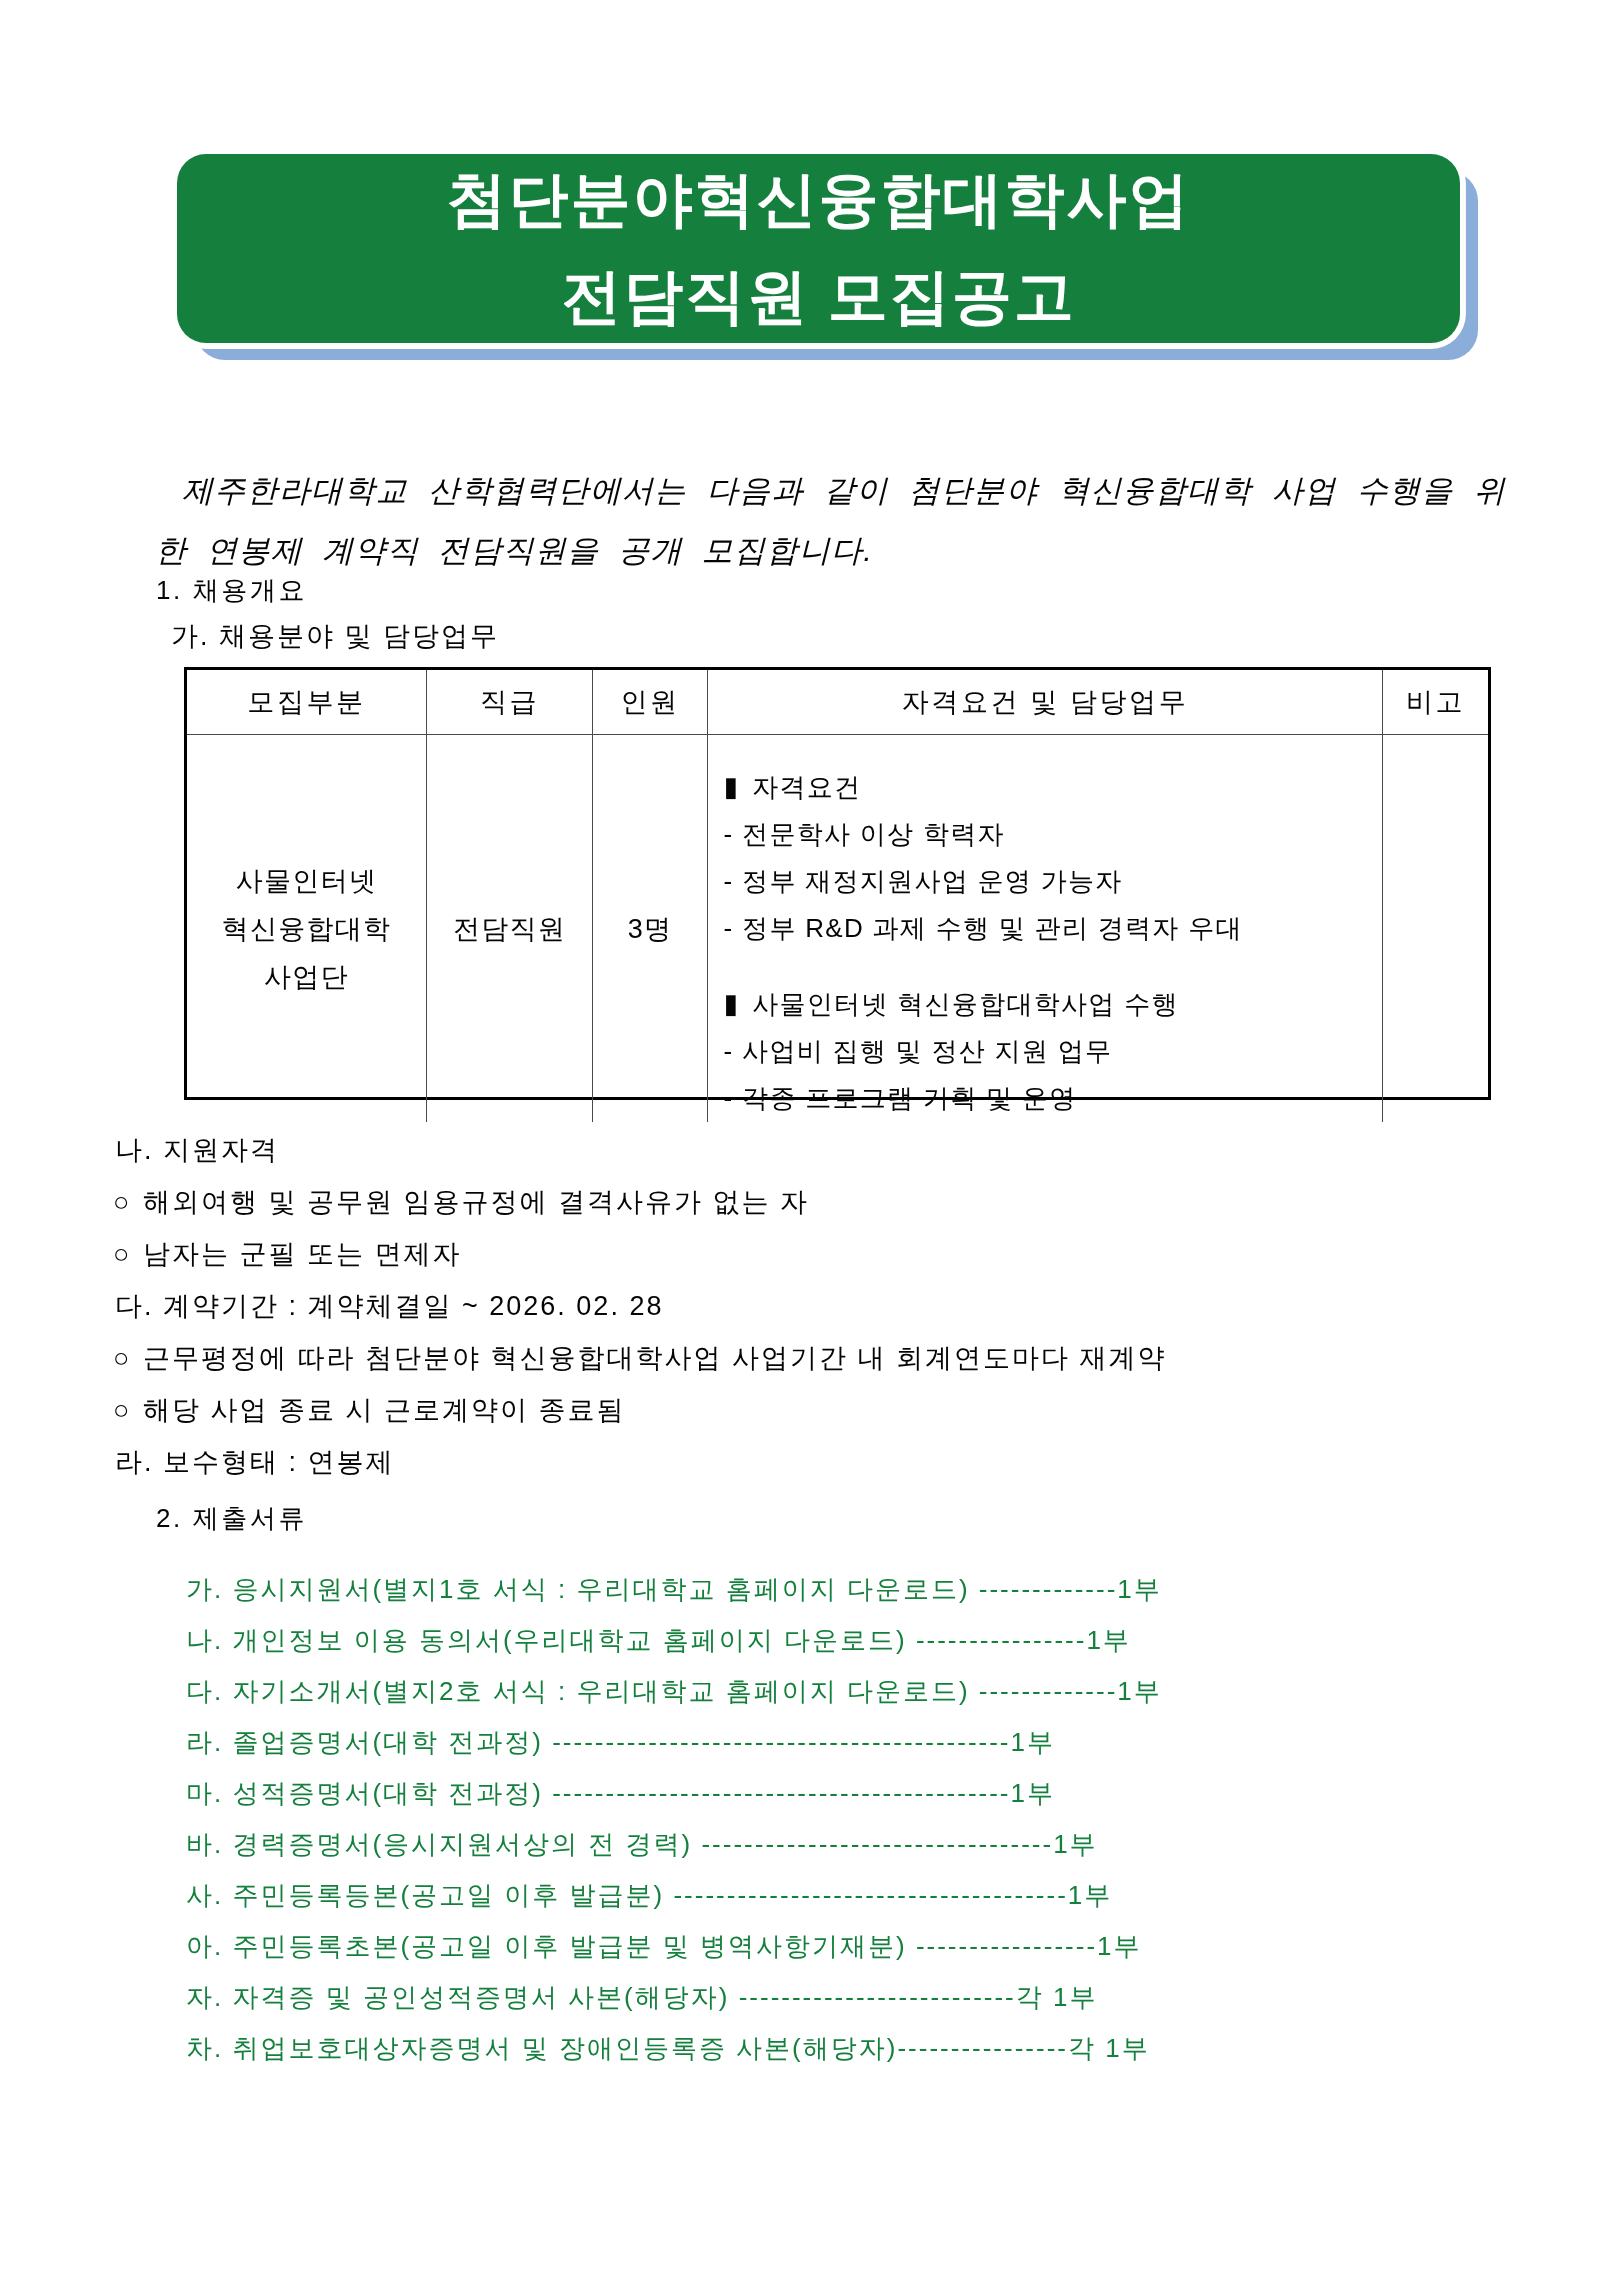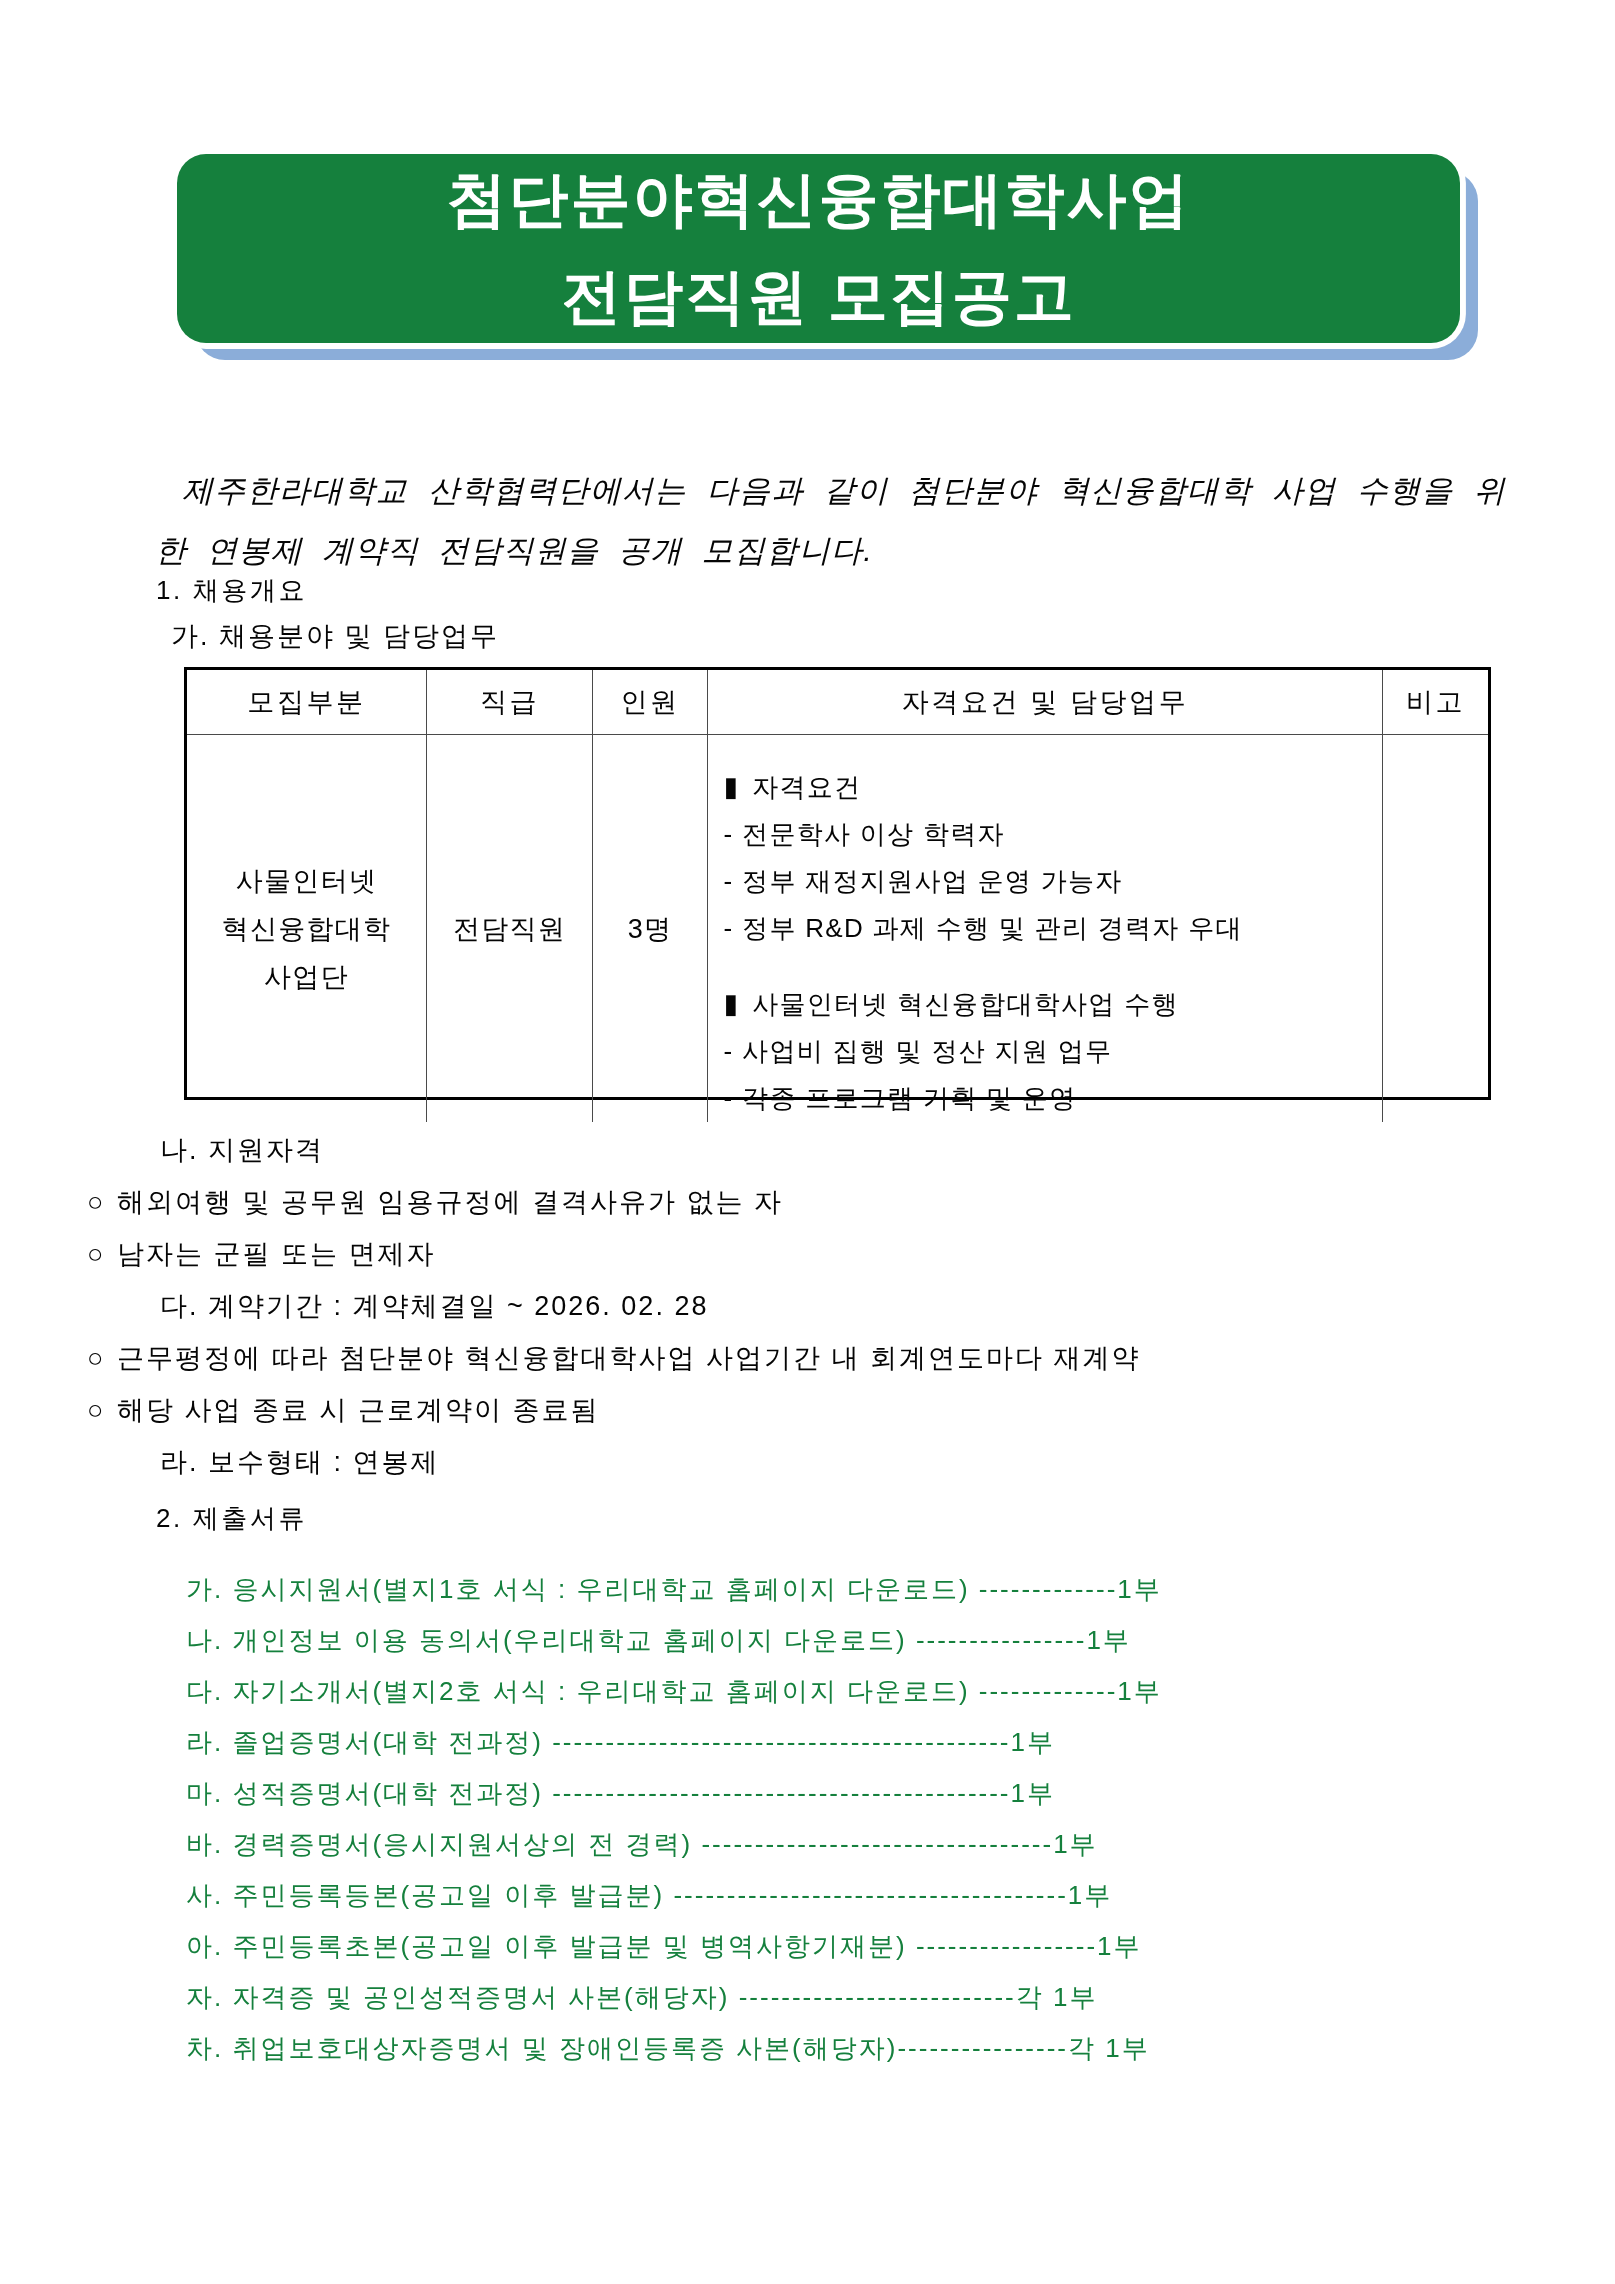--- a/index.html
+++ b/index.html
@@ -61,22 +61,22 @@
   .t-center { display:flex; flex-direction:column; align-items:center; justify-content:center; text-align:center; }
   .t-line { line-height:48px; }
   .t-duties { padding:29px 6.5px 0 15.6px; font-size:26px; }
   .t-duties .t-line { line-height:47px; white-space:nowrap; }
   .block-gap { height:29px; }
   .sq-bullet { display:inline-block; margin-right:13px; transform:scaleY(1.05); }
 
   
   .list-block { position:absolute; left:0; width:1616px; }
   .lb-line { line-height:52px; font-size:27px; letter-spacing:2px; white-space:nowrap; color:#050505; }
-  .lb-main { padding-left:115px;margin-left:45px; }
-  .lb-indent { padding-left:87px; }
+  .lb-main { padding-left:115px; }
+  .lb-indent { padding-left:113px; }
   .circle-bullet { margin-right:11.7px; }
 
   .doc-list { position:absolute; left:186px; top:1564px; }
   .doc-line { line-height:51px; font-size:26px; letter-spacing:2px; white-space:nowrap; color:#15803d; }
 </style>
 </head>
 <body>
 
 <div id="page">
 

